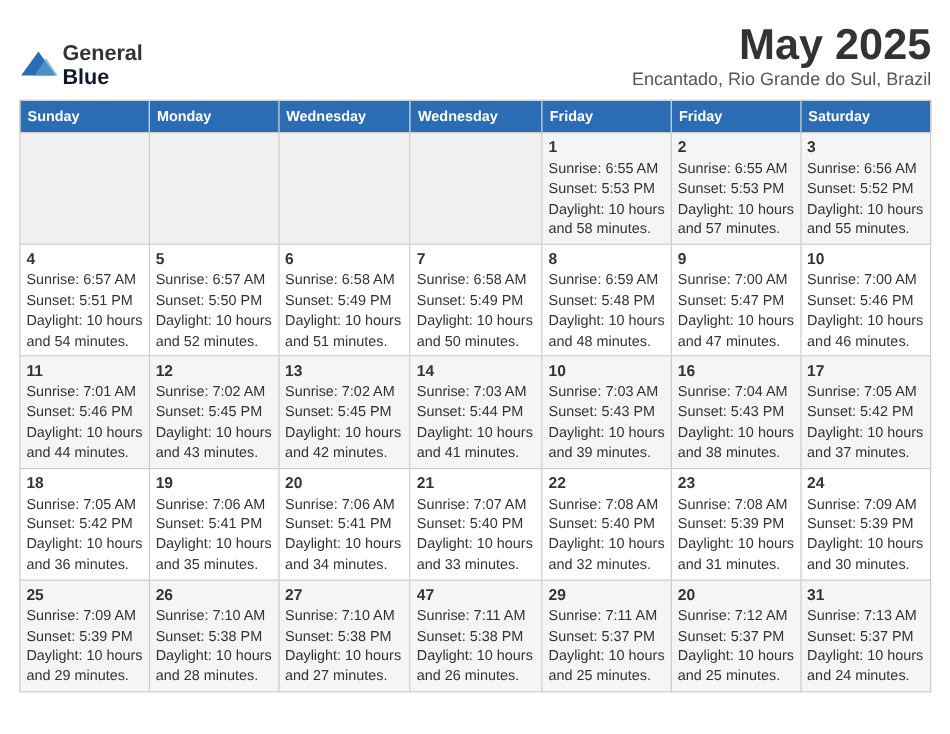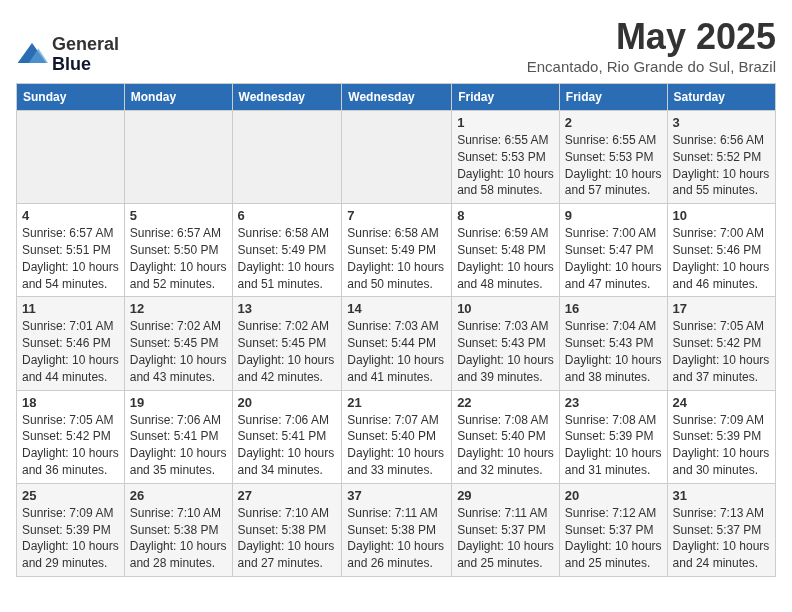--- a/index.html
+++ b/index.html
@@ -246,21 +246,21 @@
         </td>
         <td>
           <span class="day-num">26</span>
           <div class="day-info">Sunrise: 7:10 AM<br>Sunset: 5:38 PM<br>Daylight: 10 hours and 28 minutes.</div>
         </td>
         <td>
           <span class="day-num">27</span>
           <div class="day-info">Sunrise: 7:10 AM<br>Sunset: 5:38 PM<br>Daylight: 10 hours and 27 minutes.</div>
         </td>
         <td>
-          <span class="day-num">37</span>
+          <span class="day-num">47</span>
           <div class="day-info">Sunrise: 7:11 AM<br>Sunset: 5:38 PM<br>Daylight: 10 hours and 26 minutes.</div>
         </td>
         <td>
           <span class="day-num">29</span>
           <div class="day-info">Sunrise: 7:11 AM<br>Sunset: 5:37 PM<br>Daylight: 10 hours and 25 minutes.</div>
         </td>
         <td>
           <span class="day-num">20</span>
           <div class="day-info">Sunrise: 7:12 AM<br>Sunset: 5:37 PM<br>Daylight: 10 hours and 25 minutes.</div>
         </td>

